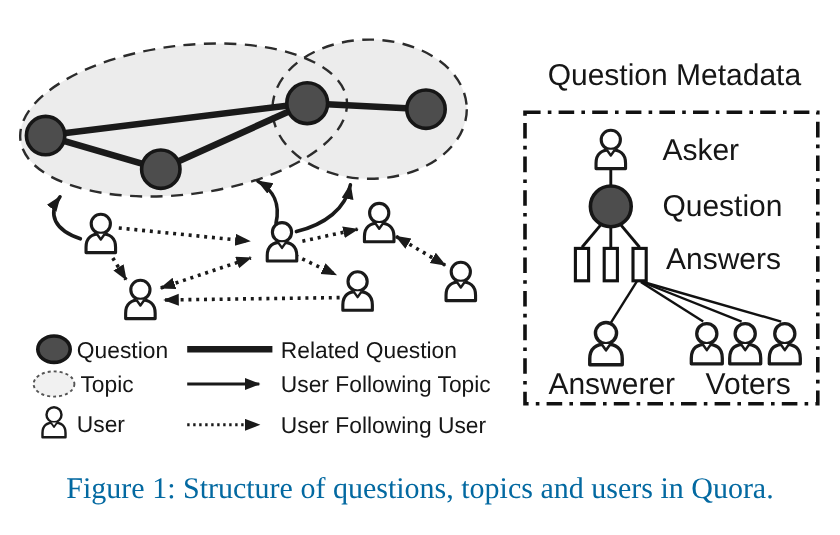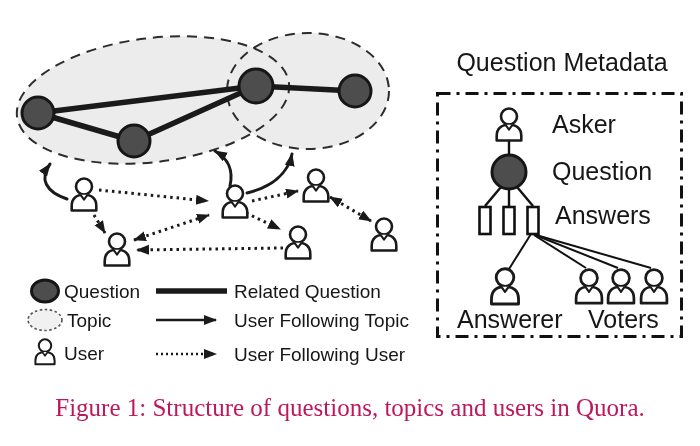--- a/index.html
+++ b/index.html
@@ -25,21 +25,21 @@
   .dashdot{fill:none;stroke:#111111;stroke-width:3;stroke-dasharray:13 6 3 6;}
   .arect{fill:#ffffff;stroke:#111111;stroke-width:2.6;}
   .conn{stroke:#111111;stroke-width:2.4;}
   .fan{stroke:#111111;stroke-width:2;}
   
   .lbl{font-family:"Liberation Sans", sans-serif;fill:#161616;}
   .s19{font-size:19px;}
   .s25{font-size:25px;}
   .title{font-size:25px;}
   .caption{position:absolute;left:0;top:394px;width:700px;text-align:center;
-           font-family:"Liberation Serif", serif;font-size:25px;color:#be185d;}
+           font-family:"Liberation Serif", serif;font-size:25px;color:#0369a1;}
   
   .tswatch{fill:#f1f1f1;stroke:#555;stroke-width:1.6;stroke-dasharray:2.5 2.5;}
 </style>
 </head>
 <body>
 
 <div class="stage">
   <svg width="700" height="390" viewBox="0 0 700 390">
     <defs>
       <marker id="ah" markerUnits="userSpaceOnUse" markerWidth="15" markerHeight="12" refX="12" refY="5" orient="auto">

